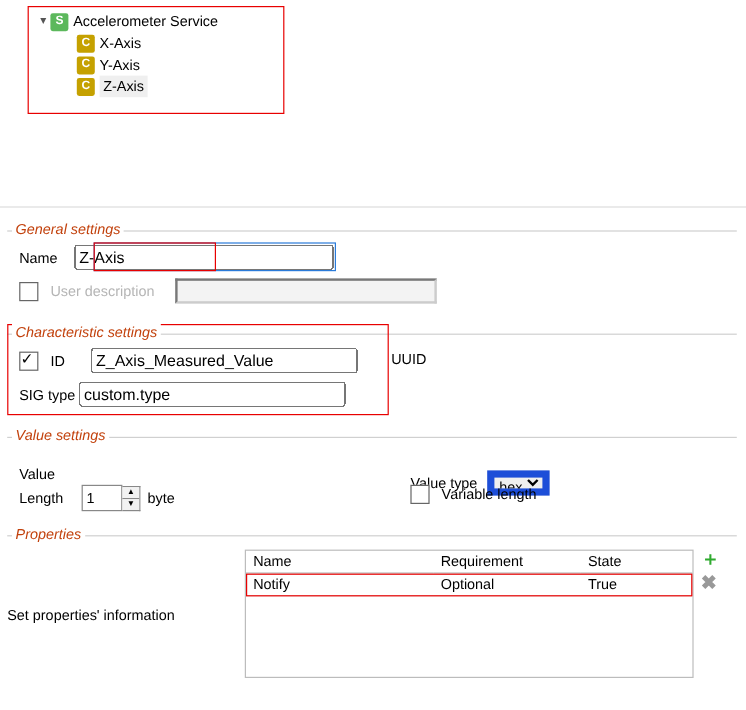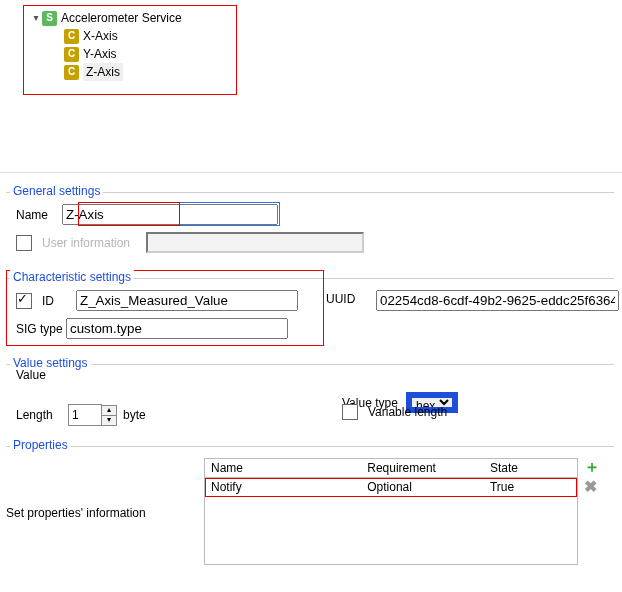--- a/index.html
+++ b/index.html
@@ -13,21 +13,21 @@
 .badge-s{background:#5cb85c}
 .badge-c{background:#c5a100}
 .tree-child{padding-left:34px}
 .tree-sel{background:#efefef;padding:0 3px}
 
 
 .hsep{position:absolute;left:0;top:172px;width:622px;border-top:1px solid #ddd}
 
 
 .grp{position:absolute}
-.grp .legend{position:absolute;left:4px;top:-8px;background:#fff;padding:0 3px;color:#1d4ed8}
+.grp .legend{position:absolute;left:4px;top:-8px;background:#fff;padding:0 3px;font-style:italic;color:#c2410c}
 .gborder{border-top:1px solid #d0d0d0;position:absolute;left:0;right:0;top:0}
 
 
 #g-gen{left:6px;top:192px;width:608px;height:68px}
 #g-gen .gborder{}
 .lab{width:46px}
 .name-hl{position:absolute;left:72px;top:10px;width:200px;height:22px;border:1px solid #2a7bd9;pointer-events:none}
 .name-hl-inner{position:absolute;left:72px;top:10px;width:100px;height:22px;border:1px solid #e80000;pointer-events:none}
 .chk{width:14px;height:14px;border:1px solid #666;margin-right:10px;background:#fff;display:inline-block;position:relative}
 .chk.checked::after{content:"✓";position:absolute;left:0;top:-3px;font-size:13px;color:#000}
@@ -91,46 +91,45 @@
   <div class="gborder"></div>
   <div class="legend">General settings</div>
   <div style="position:absolute;left:10px;top:12px;display:flex;align-items:center">
     <span class="lab">Name</span>
     <input class="ed" style="width: 208px;" value="Z-Axis">
   </div>
   <div class="name-hl"></div>
   <div class="name-hl-inner"></div>
   <div style="position:absolute;left:10px;top:40px;display:flex;align-items:center">
     <span class="chk"></span>
-    <span class="dim" style="width:104px">User information</span>
+    <span class="dim" style="width:104px">User description</span>
     <input class="ed disabled" style="width: 210px;" value="">
   </div>
 </div>
 
 <div id="g-char" class="grp">
   <div class="gborder"></div>
   <div class="char-box"></div>
   <div class="legend" style="z-index:2">Characteristic settings</div>
   <div style="position:absolute;left:10px;top:12px;display:flex;align-items:center">
     <span class="chk checked"></span>
     <span style="width:34px">ID</span>
     <input class="ed" style="width: 214px;" value="Z_Axis_Measured_Value">
   </div>
   <div style="position:absolute;left:10px;top:40px;display:flex;align-items:center">
     <span style="width:50px">SIG type</span>
     <input class="ed" style="width: 214px;" value="custom.type">
   </div>
   <span class="uuid-lab">UUID</span>
-  <input class="ed uuid-ed" value="02254cd8-6cdf-49b2-9625-eddc25f6364" style="">
 </div>
 
 <div id="g-val" class="grp">
   <div class="gborder"></div>
   <div class="legend">Value settings</div>
-  <div style="position:absolute;left:10px;top:4px;display:flex;align-items:flex-end">
+  <div style="position:absolute;left:10px;top:24px;display:flex;align-items:flex-end">
     <span style="width:52px">Value</span>
   </div>
   <div style="position:absolute;left:336px;top:28px;display:flex;align-items:center">
     <span style="width:64px">Value type</span>
     <select class="sel">
       <option>hex</option>
     </select>
   </div>
   <div style="position:absolute;left:10px;top:40px;display:flex;align-items:center">
     <span style="width:52px">Length</span>

